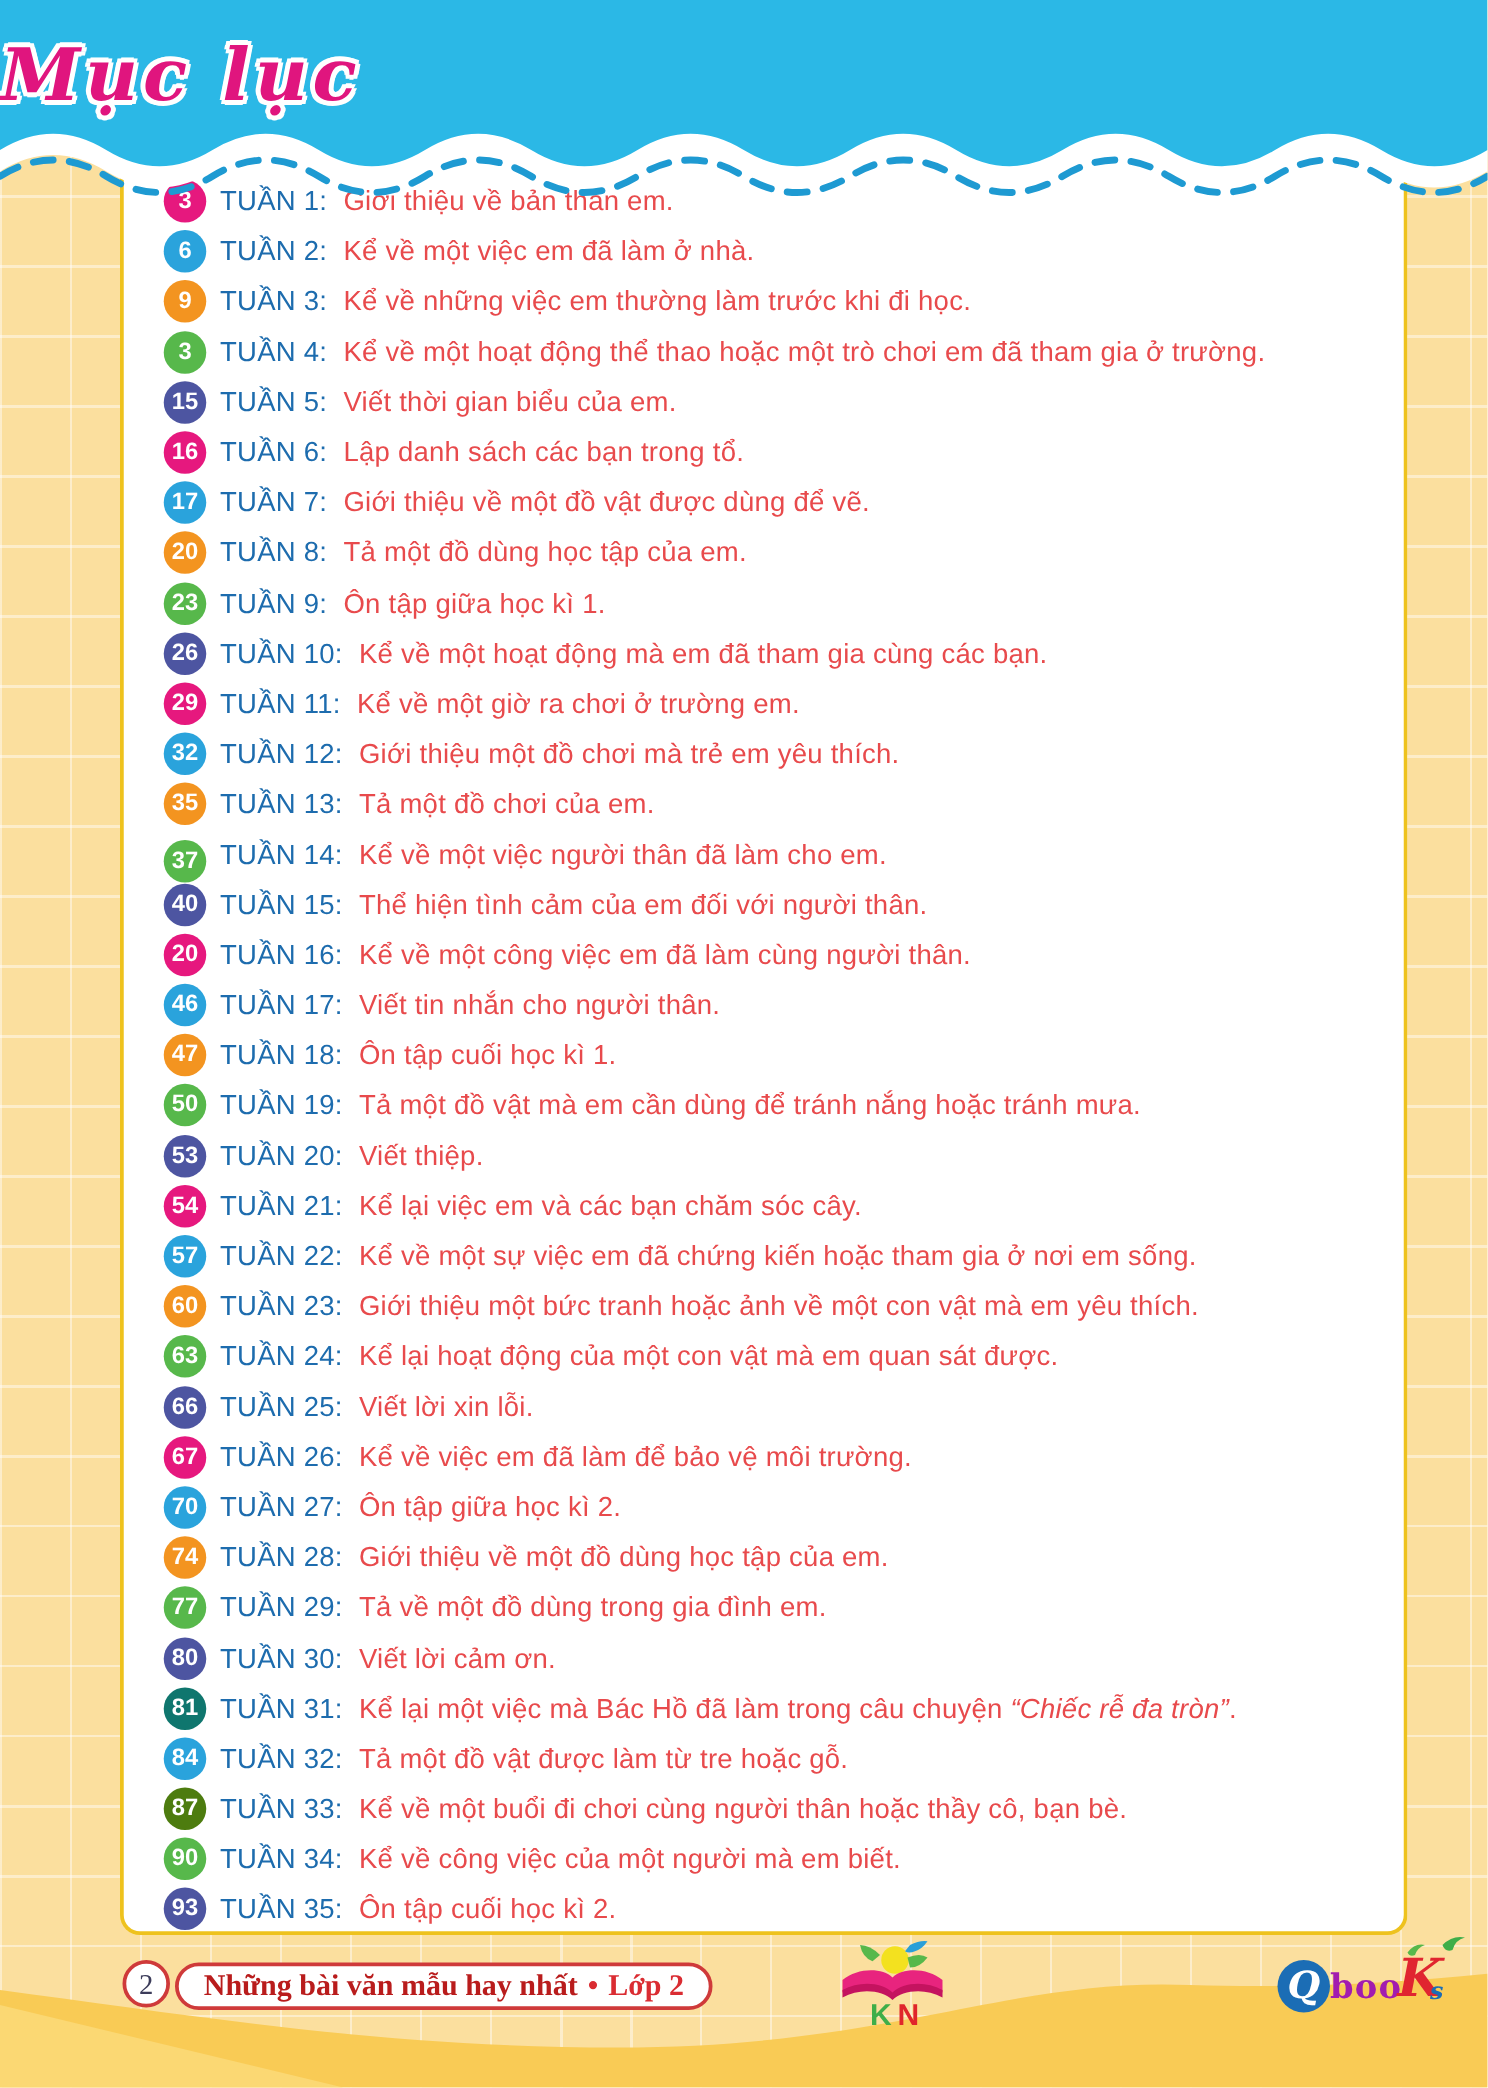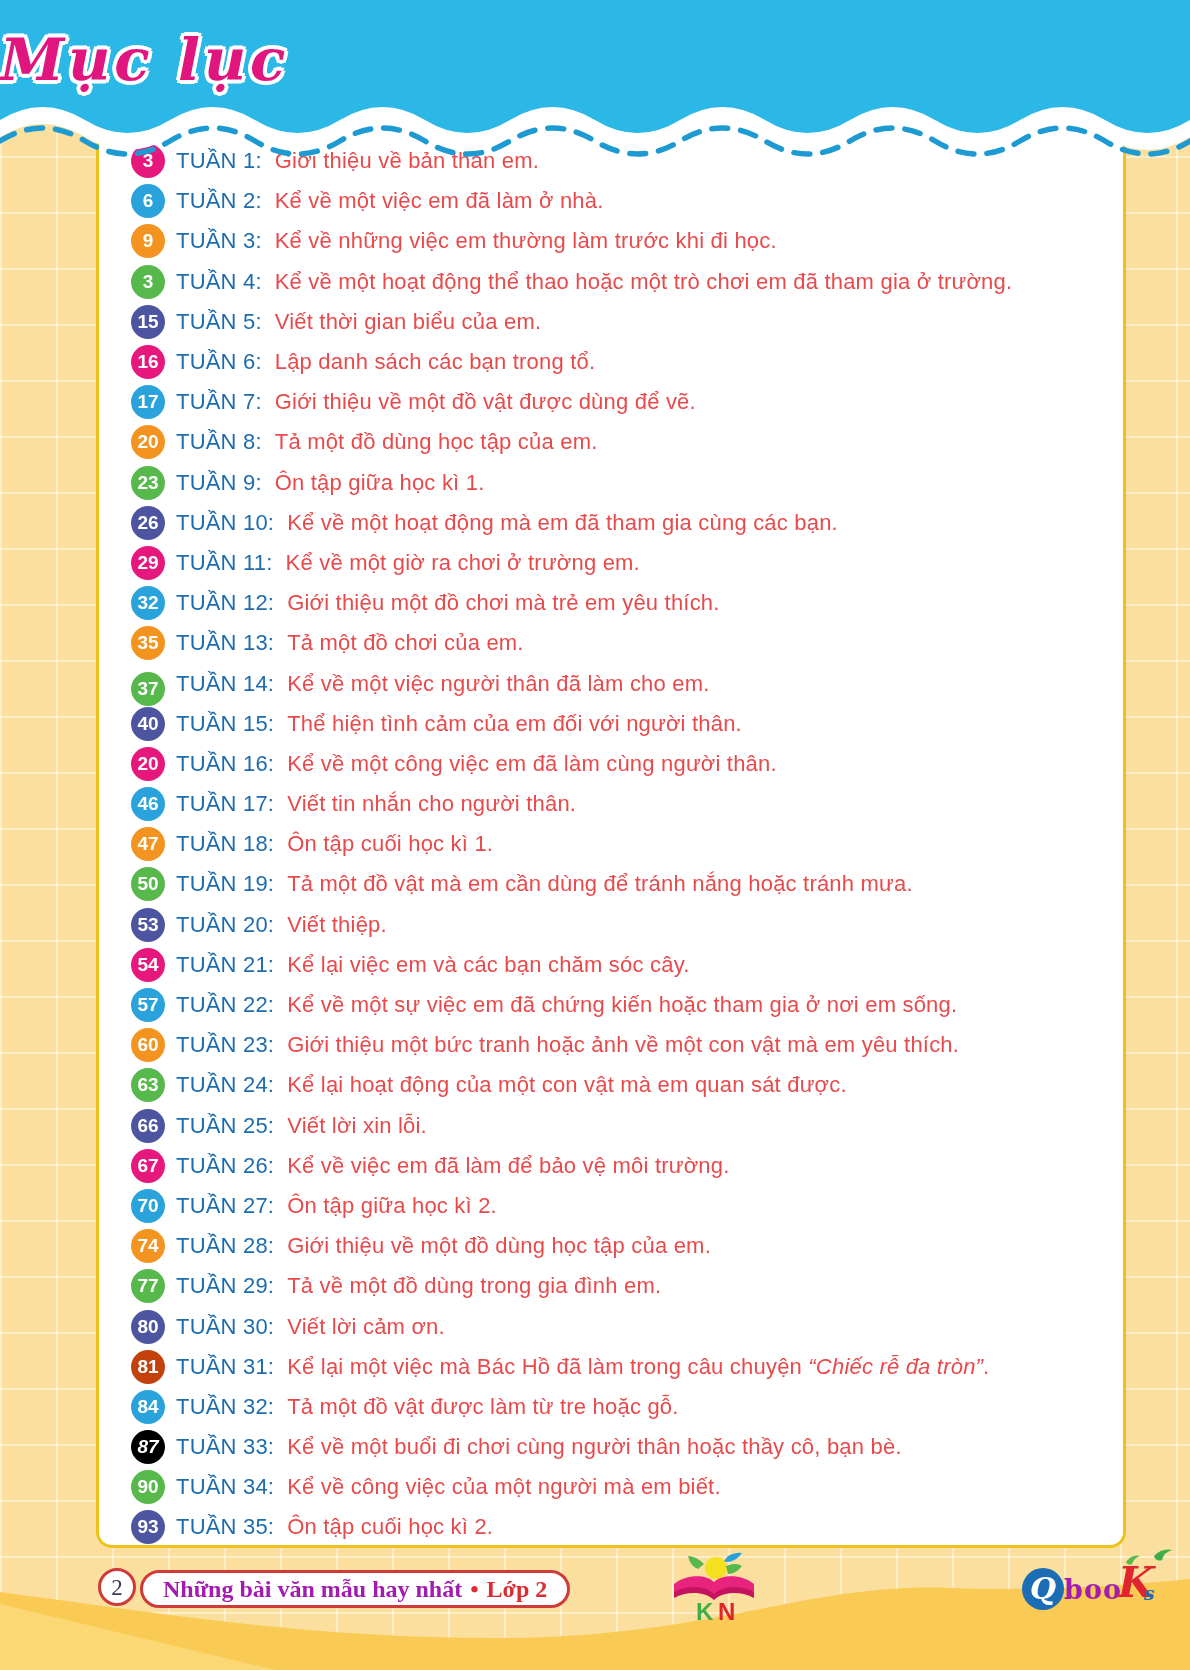--- a/index.html
+++ b/index.html
@@ -48,21 +48,21 @@
     box-sizing:border-box;border:3px solid #cf3a3a;border-radius:50%;background:#fff;
     font-family:"Liberation Serif",serif;font-size:23px;color:#3c3c5a;
     text-align:center;line-height:33px;
   }
   .book-pill{
     position:absolute;left:140px;top:1570px;height:38px;z-index:7;
     box-sizing:border-box;border:3px solid #cf3a3a;border-radius:19px;background:#fff;
     padding:0 20px;display:flex;align-items:center;gap:8px;white-space:nowrap;
     font-family:"Liberation Serif",serif;font-weight:bold;font-size:24px;
   }
-  .book-pill .t-blue{color:#a21caf;}
+  .book-pill .t-blue{color:#b91c1c;}
   .book-pill .t-red{color:#da2c32;}
   .kn-logo{position:absolute;left:666px;top:1552px;z-index:7;}
   .qbooks{position:absolute;left:1022px;top:1556px;z-index:7;width:150px;height:64px;}
   .qbooks .q-circle{
     position:absolute;left:0;top:12px;width:42px;height:42px;border-radius:50%;
     background:#1b6db5;color:#fff;text-align:center;line-height:42px;
     font-family:"DejaVu Serif",serif;font-style:italic;font-weight:bold;font-size:30px;
   }
   .qbooks .boo{
     position:absolute;left:42px;top:18px;
@@ -260,33 +260,33 @@
     <span class="desc"><span class="desc-main">Tả về một đồ dùng trong gia đình em.</span><i class="desc-quote"></i><span class="desc-after"></span></span>
   </div>
 
   <div class="row">
     <span class="circle" style="background: rgb(77, 85, 161);">80</span>
     <span class="label">TUẦN 30:</span>
     <span class="desc"><span class="desc-main">Viết lời cảm ơn.</span><i class="desc-quote"></i><span class="desc-after"></span></span>
   </div>
 
   <div class="row">
-    <span class="circle" style="background: #c2410c;">81</span>
+    <span class="circle" style="background: #0f766e;">81</span>
     <span class="label">TUẦN 31:</span>
     <span class="desc"><span class="desc-main">Kể lại một việc mà Bác Hồ đã làm trong câu chuyện </span><i class="desc-quote">“Chiếc rễ đa tròn”</i><span class="desc-after">.</span></span>
   </div>
 
   <div class="row">
     <span class="circle" style="background: rgb(42, 163, 220);">84</span>
     <span class="label">TUẦN 32:</span>
     <span class="desc"><span class="desc-main">Tả một đồ vật được làm từ tre hoặc gỗ.</span><i class="desc-quote"></i><span class="desc-after"></span></span>
   </div>
 
   <div class="row">
-    <span class="circle" style="background: #000000; font-style: italic;">87</span>
+    <span class="circle" style="background: #4d7c0f;">87</span>
     <span class="label">TUẦN 33:</span>
     <span class="desc"><span class="desc-main">Kể về một buổi đi chơi cùng người thân hoặc thầy cô, bạn bè.</span><i class="desc-quote"></i><span class="desc-after"></span></span>
   </div>
 
   <div class="row">
     <span class="circle" style="background: rgb(87, 184, 75);">90</span>
     <span class="label">TUẦN 34:</span>
     <span class="desc"><span class="desc-main">Kể về công việc của một người mà em biết.</span><i class="desc-quote"></i><span class="desc-after"></span></span>
   </div>
 

